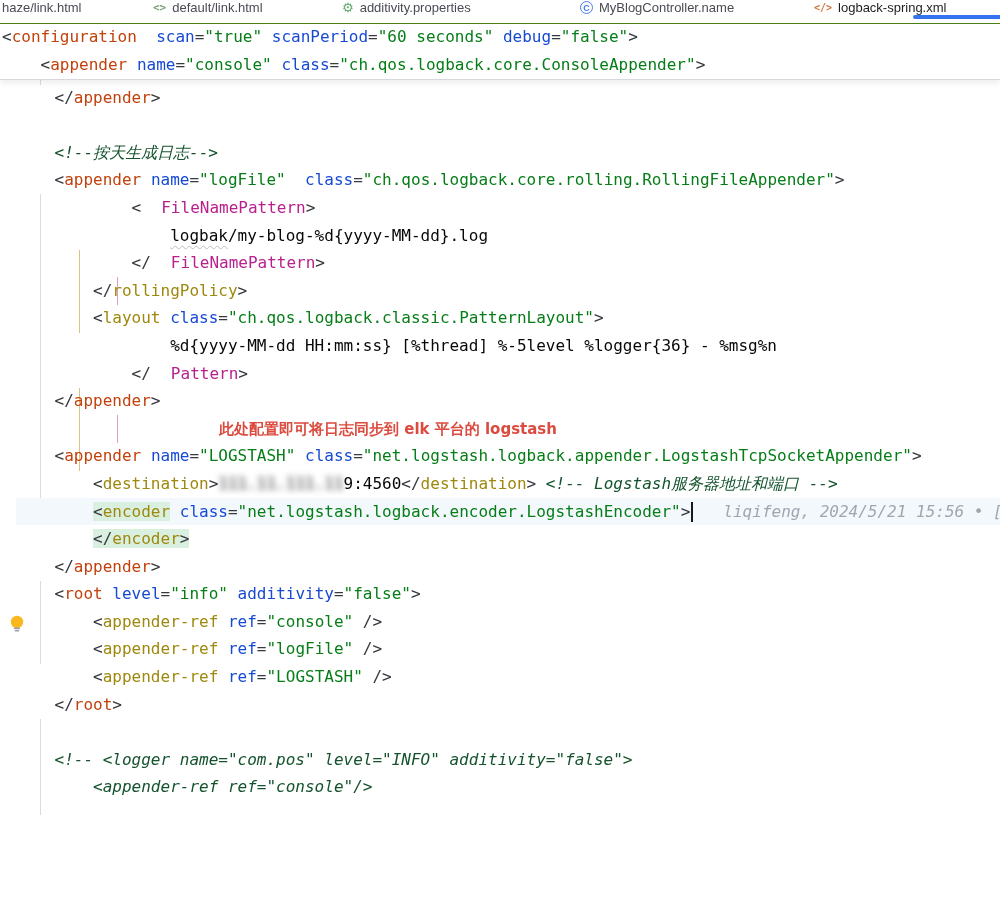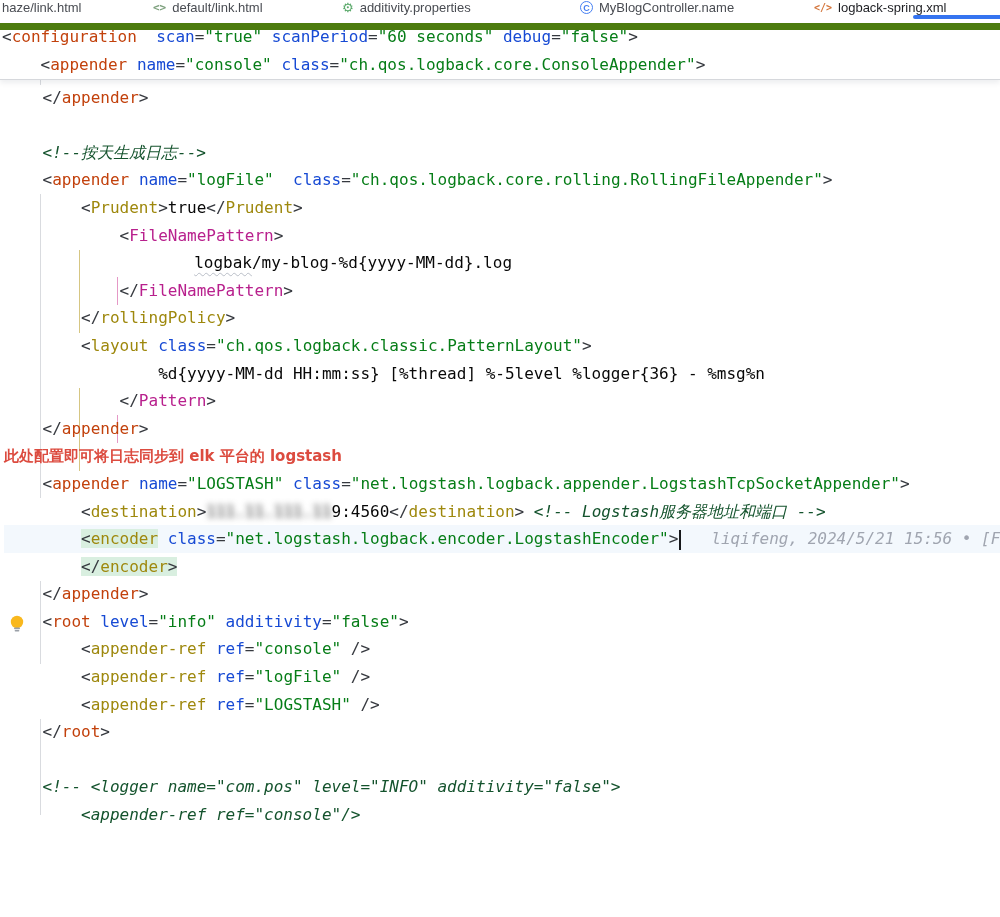--- a/index.html
+++ b/index.html
@@ -1,58 +1,58 @@
 <!DOCTYPE html>
 <html><head>
 <meta charset="utf-8">
 <style>
   html,body{margin:0;padding:0;}
   body{width:1000px;height:917px;overflow:hidden;background:#fff;
        font-family:"Liberation Sans",sans-serif;}
   .app{position:relative;width:1000px;height:917px;background:#fff;overflow:hidden;}
 
   
-  .tabbar{position:relative;height:23px;background:#fff;border-bottom:7px solid #4d7c0f;overflow:hidden;z-index:10;}
+  .tabbar{position:relative;height:23px;background:#fff;border-bottom:1px solid #4d7c0f;overflow:hidden;z-index:10;}
   .tab{position:absolute;top:-6px;height:26px;display:flex;align-items:center;gap:6px;
        font-size:13px;color:#494c52;white-space:nowrap;cursor:pointer;}
   .tab.active{color:#1d1e22;}
   .ficon{display:inline-block;font-family:"DejaVu Sans Mono",monospace;font-weight:bold;}
   .icon-html{color:#7da07d;font-size:11px;}
   .icon-props{color:#59a869;font-size:13px;font-family:"DejaVu Sans",sans-serif;}
   .icon-class{width:13px;height:13px;border:1.4px solid #467ff2;border-radius:50%;
               color:#467ff2;font-size:9px;line-height:13px;text-align:center;font-weight:bold;
               font-family:"Liberation Sans",sans-serif;box-sizing:border-box;}
   .icon-xml{color:#d4753b;font-size:10px;}
   .tab-indicator{position:absolute;left:913px;top:15px;width:90px;height:4px;border-radius:3px;background:#3574f0;}
 
   
   .editor{position:absolute;top:23px;left:0;right:0;bottom:0;background:#fff;overflow:hidden;}
   .line{height:27.6px;line-height:27.6px;white-space:pre;font-family:"DejaVu Sans Mono",monospace;
         font-size:16px;color:#080808;position:relative;}
-  .code{position:absolute;top:33px;left:0;right:0;z-index:2;padding-left:4px;}
+  .code{position:absolute;top:33px;left:0;right:0;z-index:2;padding-left:16px;}
   .caret-line{background:#f3f8fd;}
 
   
   .sticky{position:absolute;top:0;left:0;right:0;height:56px;background:#fff;z-index:6;
           border-bottom:1px solid #d6d8dc;box-shadow:0 3px 5px rgba(80,90,110,0.10);padding-left:2px;}
 
   
   .tok-p   {color:#36393f;}
   .tok-pl  {color:#080808;}
   .tok-tag {color:#c2410c;}
   .tok-attr{color:#174ad4;}
   .tok-str {color:#067d17;}
   .tok-cust{color:#9e880d;}
-  .tok-mag {color:#b8208d;}
+  .tok-mag {color:#b8208d;margin-left:20px;}
   .tok-txt {color:#080808;}
   .tok-com {color:#14532d;font-style:italic;}
-  .tok-typo{color:#080808;text-decoration:underline wavy #b9bec7;text-decoration-thickness:1px;text-underline-offset:4px;margin-left:36px;}
+  .tok-typo{color:#080808;text-decoration:underline wavy #b9bec7;text-decoration-thickness:1px;text-underline-offset:4px;}
   .tok-blur{color:#2a2a2a;filter:blur(3px);}
   .tok-red {color:#dc4b3f;font-weight:bold;font-family:"DejaVu Sans","Liberation Sans",sans-serif;
-            font-size:15px;}
+            font-size:15px;margin-left:203px;}
   .tok-blame{color:#a0a5b0;font-style:italic;margin-left:30px;}
   .tok-hlp {color:#36393f;background:#d9efe0;}
   .tok-hlcust{color:#9e880d;background:#d9efe0;}
   .tok-caret{display:inline-block;width:2px;height:20px;background:#17181b;vertical-align:middle;margin-left:1px;}
 
   
   .guide{position:absolute;width:1px;z-index:1;}
   .g-gray {background:#d9dbdf;}
   .g-olive{background:#d6c683;}
   .g-pink {background:#e598c6;}
@@ -97,21 +97,20 @@
     <div class="guide g-pink" style="left:117px;top:392px;height:28px"></div>
     <div class="guide g-gray" style="left:40px;top:558px;height:83px"></div>
     <div class="guide g-gray" style="left:40px;top:696px;height:96px"></div>
 
     <div class="code" id="code-lines">
         <div class="line"><span class="tok-pl">        </span><span class="tok-p">&lt;/</span><span class="tok-cust">encoder</span><span class="tok-p">&gt;</span></div>
         <div class="line"><span class="tok-pl">    </span><span class="tok-p">&lt;/</span><span class="tok-tag">appender</span><span class="tok-p">&gt;</span></div>
         <div class="line"></div>
         <div class="line"><span class="tok-pl">    </span><span class="tok-com">&lt;!--按天生成日志--&gt;</span></div>
         <div class="line"><span class="tok-pl">    </span><span class="tok-p">&lt;</span><span class="tok-tag">appender</span><span class="tok-pl"> </span><span class="tok-attr">name</span><span class="tok-p">=</span><span class="tok-str">"logFile"</span><span class="tok-pl">  </span><span class="tok-attr">class</span><span class="tok-p">=</span><span class="tok-str">"ch.qos.logback.core.rolling.RollingFileAppender"</span><span class="tok-p">&gt;</span></div>
-        <div class="line"><span class="tok-pl">        </span><span class="tok-p">&lt;</span><span class="tok-cust">Prudent</span><span class="tok-p">&gt;</span><span class="tok-txt">true</span><span class="tok-p">&lt;/</span><span class="tok-cust">Prudent</span><span class="tok-p">&gt;</span></div>
         <div class="line"><span class="tok-pl">            </span><span class="tok-p">&lt;</span><span class="tok-mag">FileNamePattern</span><span class="tok-p">&gt;</span></div>
         <div class="line"><span class="tok-pl">                </span><span class="tok-typo">logbak</span><span class="tok-txt">/my-blog-%d{yyyy-MM-dd}.log</span></div>
         <div class="line"><span class="tok-pl">            </span><span class="tok-p">&lt;/</span><span class="tok-mag">FileNamePattern</span><span class="tok-p">&gt;</span></div>
         <div class="line"><span class="tok-pl">        </span><span class="tok-p">&lt;/</span><span class="tok-cust">rollingPolicy</span><span class="tok-p">&gt;</span></div>
         <div class="line"><span class="tok-pl">        </span><span class="tok-p">&lt;</span><span class="tok-cust">layout</span><span class="tok-pl"> </span><span class="tok-attr">class</span><span class="tok-p">=</span><span class="tok-str">"ch.qos.logback.classic.PatternLayout"</span><span class="tok-p">&gt;</span></div>
         <div class="line"><span class="tok-pl">                </span><span class="tok-txt">%d{yyyy-MM-dd HH:mm:ss} [%thread] %-5level %logger{36} - %msg%n</span></div>
         <div class="line"><span class="tok-pl">            </span><span class="tok-p">&lt;/</span><span class="tok-mag">Pattern</span><span class="tok-p">&gt;</span></div>
         <div class="line"><span class="tok-pl">    </span><span class="tok-p">&lt;/</span><span class="tok-tag">appender</span><span class="tok-p">&gt;</span></div>
         <div class="line"><span class="tok-red">此处配置即可将日志同步到 elk 平台的 logstash</span></div>
         <div class="line"><span class="tok-pl">    </span><span class="tok-p">&lt;</span><span class="tok-tag">appender</span><span class="tok-pl"> </span><span class="tok-attr">name</span><span class="tok-p">=</span><span class="tok-str">"LOGSTASH"</span><span class="tok-pl"> </span><span class="tok-attr">class</span><span class="tok-p">=</span><span class="tok-str">"net.logstash.logback.appender.LogstashTcpSocketAppender"</span><span class="tok-p">&gt;</span></div>

